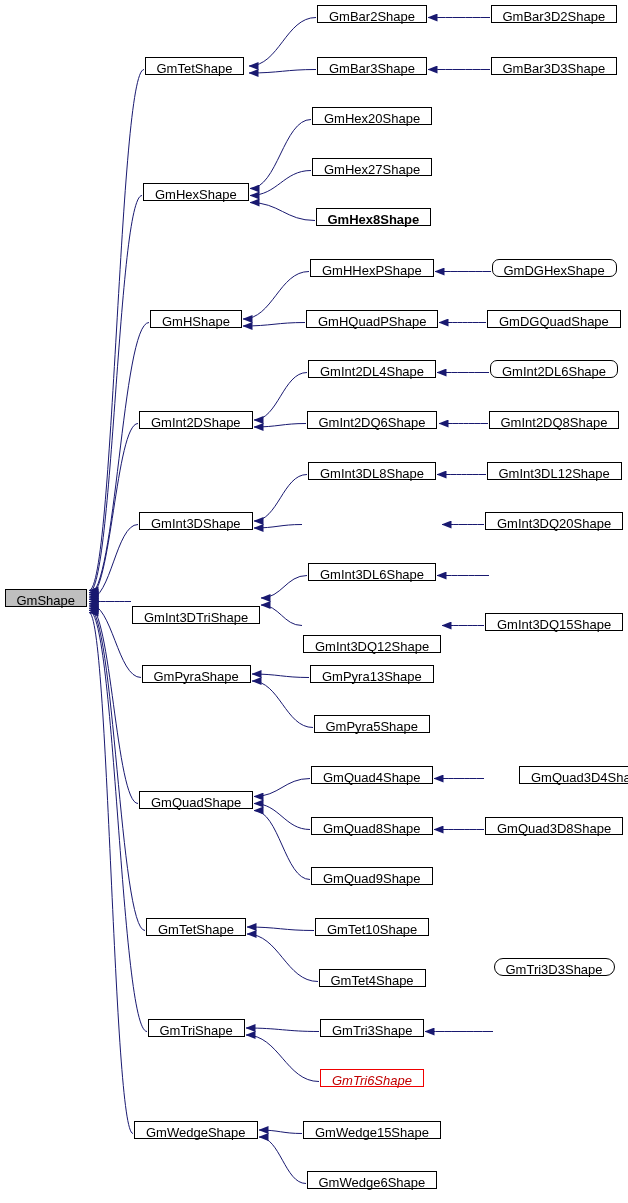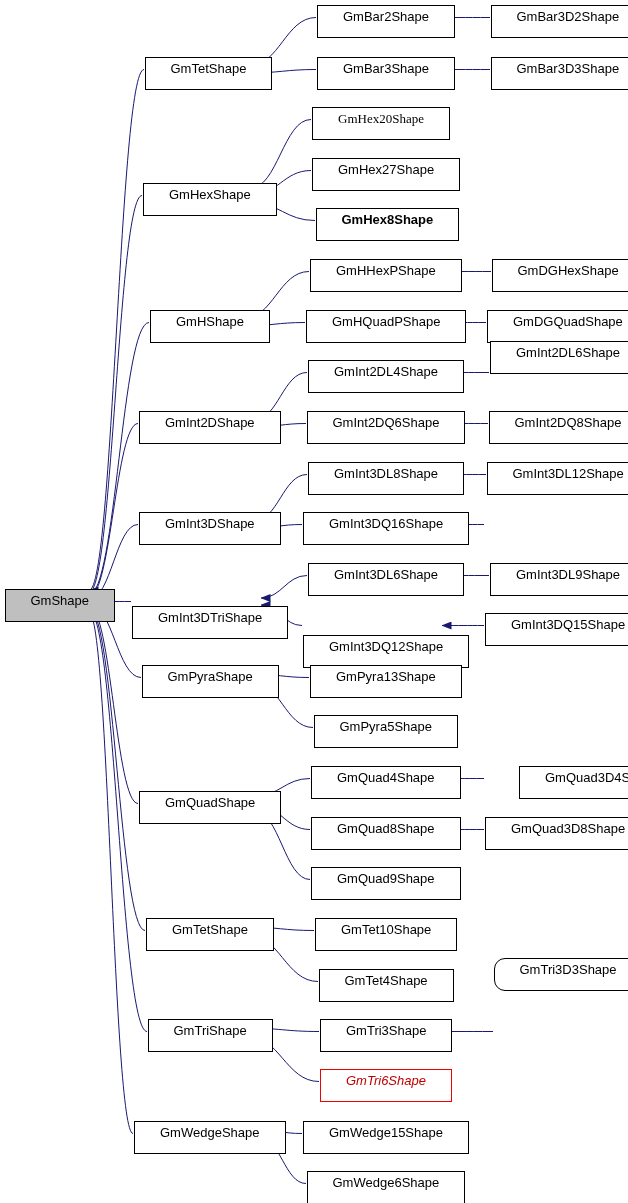--- a/index.html
+++ b/index.html
@@ -8,23 +8,23 @@
     position: relative;
     width: 628px;
     height: 1203px;
     background: #ffffff;
     overflow: hidden;
   }
   .edge-layer { position: absolute; left: 0; top: 0; }
   .node {
     position: absolute;
     box-sizing: border-box;
-    height: 33px;
+    height: 18px;
     line-height: 22px;
-    padding: 0 25px;
+    padding: 0 11px;
     border: 1px solid var(--node-border, #000000);
     background: var(--node-fill, #ffffff);
     color: var(--node-text, #000000);
     font-size: 13px;
     white-space: nowrap;
     text-align: center;
     cursor: pointer;
   }
   .node.root { background: var(--root-fill, #bfbfbf); cursor: default; }
   .node.highlight {
@@ -100,47 +100,46 @@
     <div class="node" style="left: 139px; top: 411px;">GmInt2DShape</div>
     <div class="node" style="left: 139px; top: 512px;">GmInt3DShape</div>
     <div class="node" style="left: 132px; top: 606px;">GmInt3DTriShape</div>
     <div class="node" style="left: 141.5px; top: 665px;">GmPyraShape</div>
     <div class="node" style="left: 139px; top: 791px;">GmQuadShape</div>
     <div class="node" style="left: 146px; top: 918px;">GmTetShape</div>
     <div class="node" style="left: 147.5px; top: 1019px;">GmTriShape</div>
     <div class="node" style="left: 134px; top: 1121px;">GmWedgeShape</div>
     <div class="node" style="left: 317px; top: 5px;">GmBar2Shape</div>
     <div class="node" style="left: 317px; top: 57px;">GmBar3Shape</div>
-    <div class="node" style="left: 312px; top: 107px; font-family: Liberation Serif, serif;">GmHex20Shape</div>
+    <div class="node" style="left: 312px; top: 107px;">GmHex20Shape</div>
     <div class="node" style="left: 312px; top: 158px;">GmHex27Shape</div>
     <div class="node" style="left: 315.5px; top: 208px; font-weight: bold;">GmHex8Shape</div>
     <div class="node" style="left: 310px; top: 259px;">GmHHexPShape</div>
     <div class="node" style="left: 306px; top: 310px;">GmHQuadPShape</div>
     <div class="node" style="left: 308px; top: 360px;">GmInt2DL4Shape</div>
     <div class="node" style="left: 306.5px; top: 411px; text-align: center;">GmInt2DQ6Shape</div>
     <div class="node" style="left: 308px; top: 462px;">GmInt3DL8Shape</div>
-    <div class="node" style="left: 303px; top: 512px;">GmInt3DQ16Shape</div>
     <div class="node" style="left: 308px; top: 563px;">GmInt3DL6Shape</div>
     <div class="node" style="left: 303px; top: 635px;">GmInt3DQ12Shape</div>
     <div class="node" style="left: 310px; top: 665px;">GmPyra13Shape</div>
     <div class="node" style="left: 313.5px; top: 715px;">GmPyra5Shape</div>
     <div class="node" style="left: 311px; top: 766px;">GmQuad4Shape</div>
     <div class="node" style="left: 311px; top: 817px;">GmQuad8Shape</div>
     <div class="node" style="left: 311px; top: 867px;">GmQuad9Shape</div>
     <div class="node" style="left: 315px; top: 918px;">GmTet10Shape</div>
     <div class="node" style="left: 318.5px; top: 969px;">GmTet4Shape</div>
     <div class="node" style="left: 320px; top: 1019px;">GmTri3Shape</div>
     <div class="node highlight" style="left: 320px; top: 1069px; font-style: italic;">GmTri6Shape</div>
     <div class="node" style="left: 303px; top: 1121px; text-align: right;">GmWedge15Shape</div>
     <div class="node" style="left: 306.5px; top: 1171px;">GmWedge6Shape</div>
     <div class="node" style="left: 490.5px; top: 5px;">GmBar3D2Shape</div>
     <div class="node" style="left: 490.5px; top: 57px;">GmBar3D3Shape</div>
-    <div class="node" style="left: 491.5px; top: 259px;">GmDGHexShape</div>
+    <div class="node" style="left: 491.5px; top: 259px; border-radius: 7px;">GmDGHexShape</div>
     <div class="node" style="left: 487px; top: 310px;">GmDGQuadShape</div>
-    <div class="node" style="left: 490px; top: 341px;">GmInt2DL6Shape</div>
+    <div class="node" style="left: 490px; top: 360px; border-radius: 7px;">GmInt2DL6Shape</div>
     <div class="node" style="left: 488.5px; top: 411px;">GmInt2DQ8Shape</div>
     <div class="node" style="left: 486.5px; top: 462px;">GmInt3DL12Shape</div>
-    <div class="node" style="left: 490px; top: 563px;">GmInt3DL9Shape</div>
+    <div class="node" style="left: 485px; top: 512px;">GmInt3DQ20Shape</div>
     <div class="node" style="left: 485px; top: 613px;">GmInt3DQ15Shape</div>
     <div class="node" style="left: 489px; top: 766px; margin-left: 30px;">GmQuad3D4Shape</div>
     <div class="node" style="left: 485px; top: 817px;">GmQuad3D8Shape</div>
     <div class="node" style="left: 493.5px; top: 958px; border-radius: 11px;">GmTri3D3Shape</div>
   </div>
 
 </body></html>

